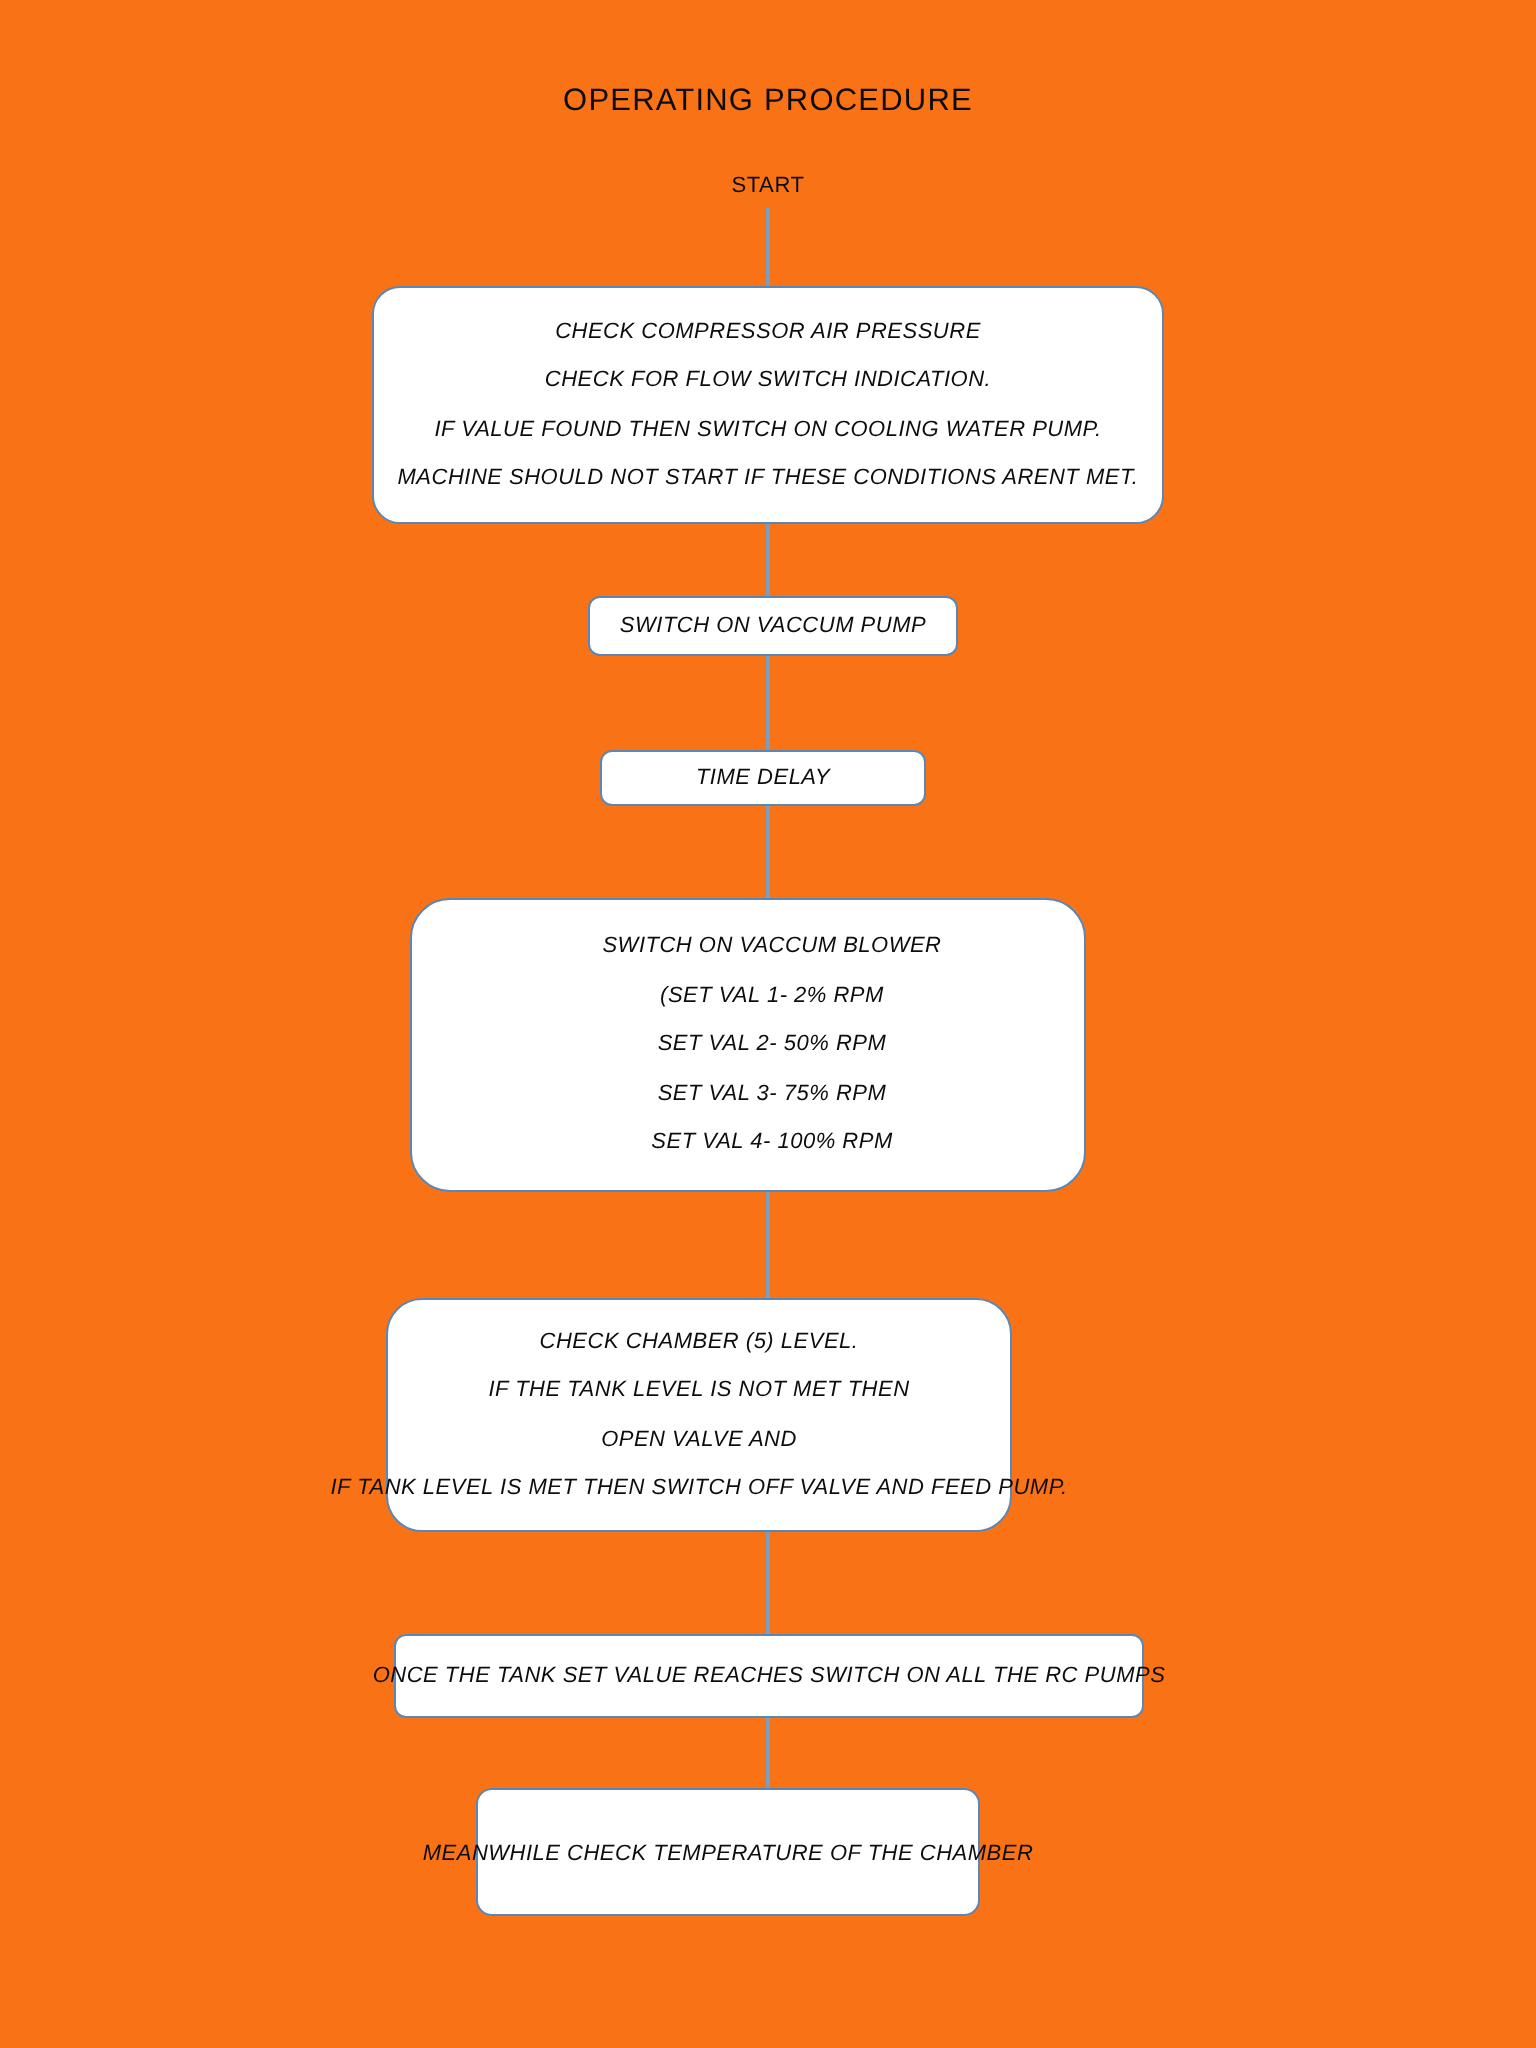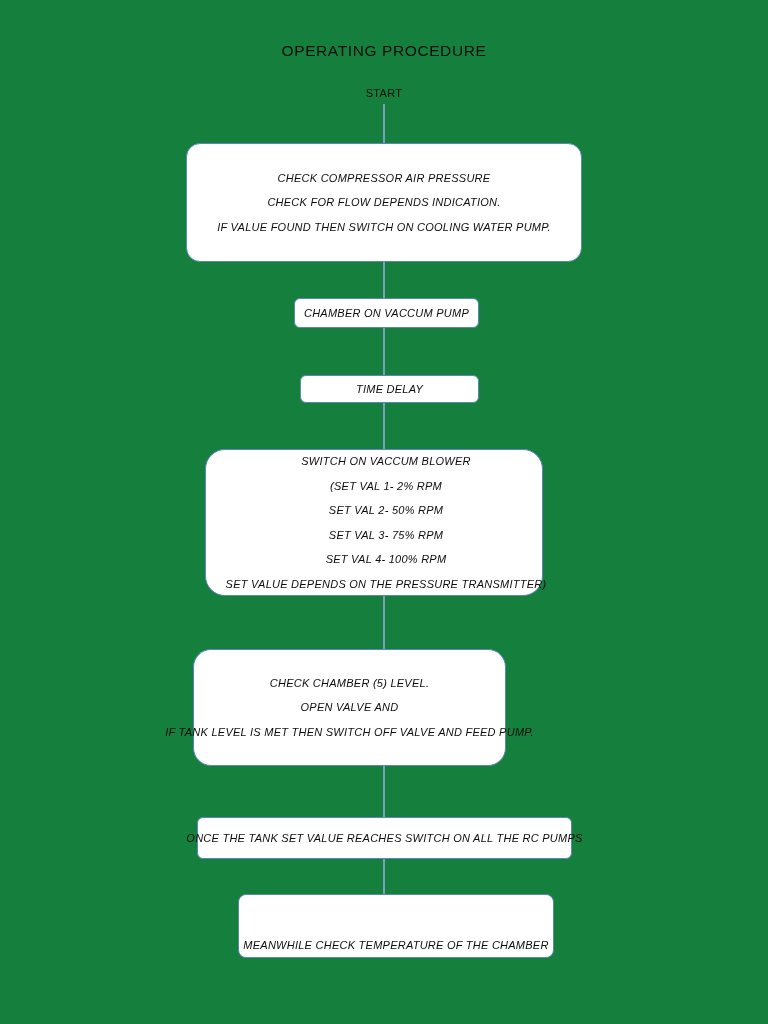--- a/index.html
+++ b/index.html
@@ -11,21 +11,21 @@
     width: 768px;
     height: 1024px;
     font-family: "Liberation Sans", sans-serif;
     color: #0d0d0d;
     overflow: hidden;
   }
   #page {
     position: relative;
     width: 768px;
     height: 1024px;
-    background: #15803d;
+    background: #f97316;
   }
 
   
   .title {
     position: absolute;
     left: 0;
     top: 42px;
     width: 768px;
     text-align: center;
     font-size: 15.5px;
@@ -83,44 +83,44 @@
     width: 396px; height: 119px;
     border-radius: 14px;
   }
   #node-vacuum-pump {
     left: 294px; top: 298px;
     width: 185px; height: 30px;
     border-radius: 6px;
   }
   #node-time-delay {
     left: 300px; top: 375px;
-    width: 179px; height: 28px;
+    width: 163px; height: 28px;
     border-radius: 6px;
   }
   #node-vacuum-blower {
     left: 205px; top: 449px;
     width: 338px; height: 147px;
     border-radius: 20px;
     padding-left: 24px;
   }
   #node-chamber-level {
     left: 193px; top: 649px;
     width: 313px; height: 117px;
     border-radius: 18px;
   }
   #node-rc-pumps {
     left: 197px; top: 817px;
     width: 375px; height: 42px;
     border-radius: 6px;
   }
   #node-check-temp {
     left: 238px; top: 894px;
-    width: 316px; height: 64px;
+    width: 252px; height: 64px;
     border-radius: 8px;
-    justify-content: flex-end;
+    justify-content: center;
     padding-top: 2px;
   }
 </style>
 </head>
 <body>
 
 <div id="page">
 
   <div class="title">OPERATING PROCEDURE</div>
   <div class="start-label">START</div>
@@ -128,43 +128,44 @@
   <div class="conn" style="top:104px; height:40px;"></div>
   <div class="conn" style="top:262px; height:36px;"></div>
   <div class="conn" style="top:328px; height:47px;"></div>
   <div class="conn" style="top:403px; height:46px;"></div>
   <div class="conn" style="top:596px; height:53px;"></div>
   <div class="conn" style="top:766px; height:51px;"></div>
   <div class="conn" style="top:848px; height:46px;"></div>
 
   <div class="node" id="node-check-pressure">
     <div class="line">CHECK COMPRESSOR AIR PRESSURE</div>
-    <div class="line">CHECK FOR FLOW DEPENDS INDICATION.</div>
+    <div class="line">CHECK FOR FLOW SWITCH INDICATION.</div>
     <div class="line">IF VALUE FOUND THEN SWITCH ON COOLING WATER PUMP.</div>
+    <div class="line">MACHINE SHOULD NOT START IF THESE CONDITIONS ARENT MET.</div>
   </div>
 
   <div class="node" id="node-vacuum-pump">
-    <div class="line">CHAMBER ON VACCUM PUMP</div>
+    <div class="line">SWITCH ON VACCUM PUMP</div>
   </div>
 
   <div class="node" id="node-time-delay">
     <div class="line">TIME DELAY</div>
   </div>
 
   <div class="node" id="node-vacuum-blower">
     <div class="line">SWITCH ON VACCUM BLOWER</div>
     <div class="line">(SET VAL 1- 2% RPM</div>
     <div class="line">SET VAL 2- 50% RPM</div>
     <div class="line">SET VAL 3- 75% RPM</div>
     <div class="line">SET VAL 4- 100% RPM</div>
-    <div class="line">SET VALUE DEPENDS ON THE PRESSURE TRANSMITTER)</div>
   </div>
 
   <div class="node" id="node-chamber-level">
     <div class="line">CHECK CHAMBER (5) LEVEL.</div>
+    <div class="line">IF THE TANK LEVEL IS NOT MET THEN</div>
     <div class="line">OPEN VALVE AND</div>
     <div class="line">IF TANK LEVEL IS MET THEN SWITCH OFF VALVE AND FEED PUMP.</div>
   </div>
 
   <div class="node" id="node-rc-pumps">
     <div class="line">ONCE THE TANK SET VALUE REACHES SWITCH ON ALL THE RC PUMPS</div>
   </div>
 
   <div class="node" id="node-check-temp">
     <div class="line">MEANWHILE CHECK TEMPERATURE OF THE CHAMBER</div>

